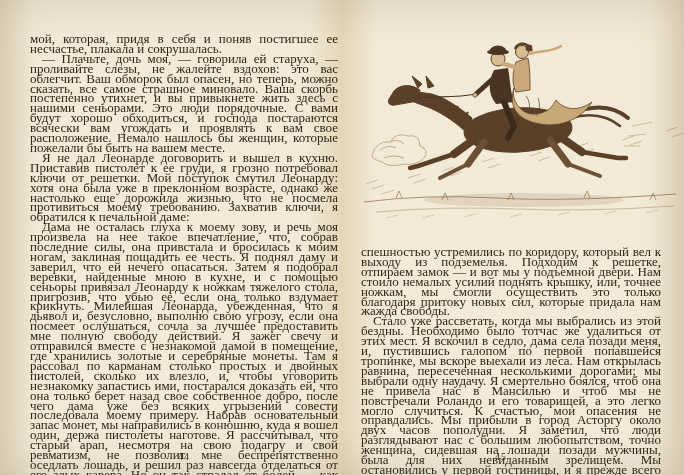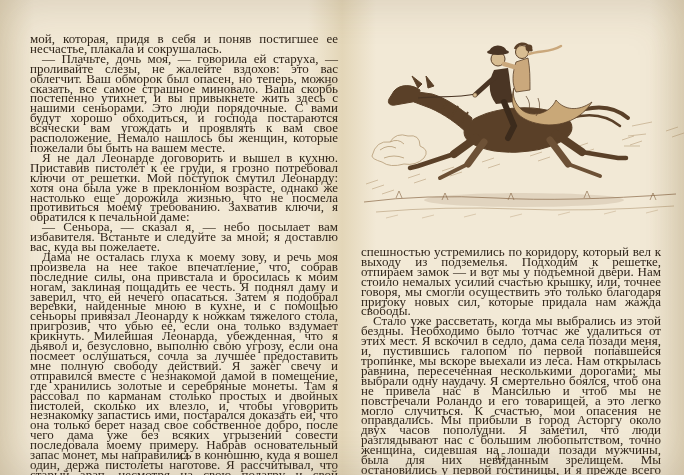--- a/index.html
+++ b/index.html
@@ -59,21 +59,20 @@
 </style>
 </head>
 <body>
 
 <div class="spread">
 
   <div class="text-col col-left">
       <p class="no-indent">мой, которая, придя в себя и поняв постигшее ее несчастье, плакала и сокрушалась.</p>
       <p>— Плачьте, дочь моя, — говорила ей старуха, — проливайте слезы, не жалейте вздохов: это вас облегчит. Ваш обморок был опасен, но теперь, можно сказать, все самое страшное миновало. Ваша скорбь постепенно утихнет, и вы привыкнете жить здесь с нашими сеньорами. Это люди порядочные. С вами будут хорошо обходиться, и господа постараются всячески вам угождать и проявлять к вам свое расположение. Немало нашлось бы женщин, которые пожелали бы быть на вашем месте.</p>
       <p>Я не дал Леонарде договорить и вышел в кухню. Приставив пистолет к ее груди, я грозно потребовал ключи от решетки. Мой поступок смутил Леонарду: хотя она была уже в преклонном возрасте, однако же настолько еще дорожила жизнью, что не посмела противиться моему требованию. Захватив ключи, я обратился к печальной даме:</p>
-      <p>— Сеньора, — сказал я, — небо посылает вам избавителя. Встаньте и следуйте за мной; я доставлю вас, куда вы пожелаете.</p>
       <p>Дама не осталась глуха к моему зову, и речь моя произвела на нее такое впечатление, что, собрав последние силы, она привстала и бросилась к моим ногам, заклиная пощадить ее честь. Я поднял даму и заверил, что ей нечего опасаться. Затем я подобрал веревки, найденные мною в кухне, и с помощью сеньоры привязал Леонарду к ножкам тяжелого стола, пригрозив, что убью ее, если она только вздумает крикнуть. Милейшая Леонарда, убежденная, что я дьявол и, безусловно, выполню свою угрозу, если она посмеет ослушаться, сочла за лучшее предоставить мне полную свободу действий. Я зажег свечу и отправился вместе с незнакомой дамой в помещение, где хранились золотые и серебряные монеты. Там я рассовал по карманам столько простых и двойных пистолей, сколько их влезло, и, чтобы уговорить незнакомку запастись ими, постарался доказать ей, что она только берет назад свое собственное добро, после чего дама уже без всяких угрызений совести последовала моему примеру. Набрав основательный запас монет, мы направились в конюшню, куда я вошел один, держа пистолеты наготове. Я рассчитывал, что старый арап, несмотря на свою подагру и свой ревматизм, не позволит мне беспрепятственно оседлать лошадь, и решил раз навсегда отделаться от его злых каверз. Но он так страдал от болей — как перенесенных накануне, так и тех, которые продолжал испытывать, — что, казалось, даже не заметил, как я отвязал и оседлал чудесную лошадь. Дама ждала меня у дверей. Мы со всей по-</p>
     </div>
 
   <div class="illustration">
     <svg viewBox="0 0 328 232" xmlns="http://www.w3.org/2000/svg">
 
       <g stroke="#a98c64" fill="none" stroke-width="0.9" opacity="0.75">
         <path d="M16,150 q4,-16 18,-14 q6,-10 18,-6 q12,-2 12,10 q10,4 4,12 q-8,8 -20,6 q-14,4 -22,-2 q-10,-3 -10,-6 z"></path>
         <path d="M24,144 q8,-6 16,-2 M34,136 q8,-4 14,2 M28,152 q10,-4 20,0"></path>
       </g>
@@ -128,21 +127,21 @@
         <path d="M173,48 C184,44 194,47 205,40" stroke="#caa87c" stroke-width="2.5" fill="none" stroke-linecap="round"></path>
         <path d="M170,90 q6,8 2,16" stroke="#5a4028" stroke-width="0.7" fill="none"></path>
         <path d="M182,92 q4,10 -2,18" stroke="#5a4028" stroke-width="0.7" fill="none"></path>
       </g>
 
       <path d="M276,120 l20,-4 M272,130 l18,-2 M268,140 l16,0" stroke="#b69a74" stroke-width="0.8" fill="none" opacity="0.7"></path>
     </svg>
   </div>
 
   <div class="text-col col-right">
-      <p class="no-indent">спешностью устремились по коридору, который вел к выходу из подземелья. Подходим к решетке, отпираем замок — и вот мы у подъемной двери. Нам стоило немалых усилий счастью крышку, или, точнее говоря, мы смогли осуществить это только благодаря притоку новых сил, которые придала нам жажда свободы.</p>
+      <p class="no-indent">спешностью устремились по коридору, который вел к выходу из подземелья. Подходим к решетке, отпираем замок — и вот мы у подъемной двери. Нам стоило немалых усилий поднять крышку, или, точнее ножкам, мы смогли осуществить это только благодаря притоку новых сил, которые придала нам жажда свободы.</p>
       <p>Стало уже рассветать, когда мы выбрались из этой бездны. Необходимо было тотчас же удалиться от этих мест. Я вскочил в седло, дама села позади меня, и, пустившись галопом по первой попавшейся тропинке, мы вскоре выехали из леса. Нам открылась равнина, пересеченная несколькими дорогами; мы выбрали одну наудачу. Я смертельно боялся, чтоб она не привела нас в Мансилью и чтоб мы не повстречали Роландо и его товарищей, а это легко могло случиться. К счастью, мои опасения не оправдались. Мы прибыли в город Асторгу около двух часов пополудни. Я заметил, что люди разглядывают нас с большим любопытством, точно женщина, сидевшая на лошади позади мужчины, была для них невиданным зрелищем. Мы остановились у первой гостиницы, и я прежде всего приказал насадить на вертел куропатку и приготовить нам обед. Пока выполнялись мои приказания, я провел даму в горницу, где мы наконец вступили в беседу; дорогой этого нельзя было сделать, так как мы ехали слишком быстро. Тут моя дама выразила мне много признательности за оказанное ей благодеяние.</p>
     </div>
 
   <div class="page-num num-left">44</div>
   <div class="page-num num-right">45</div>
 
   <div class="vignette"></div>
 </div>
 
 </body></html>

